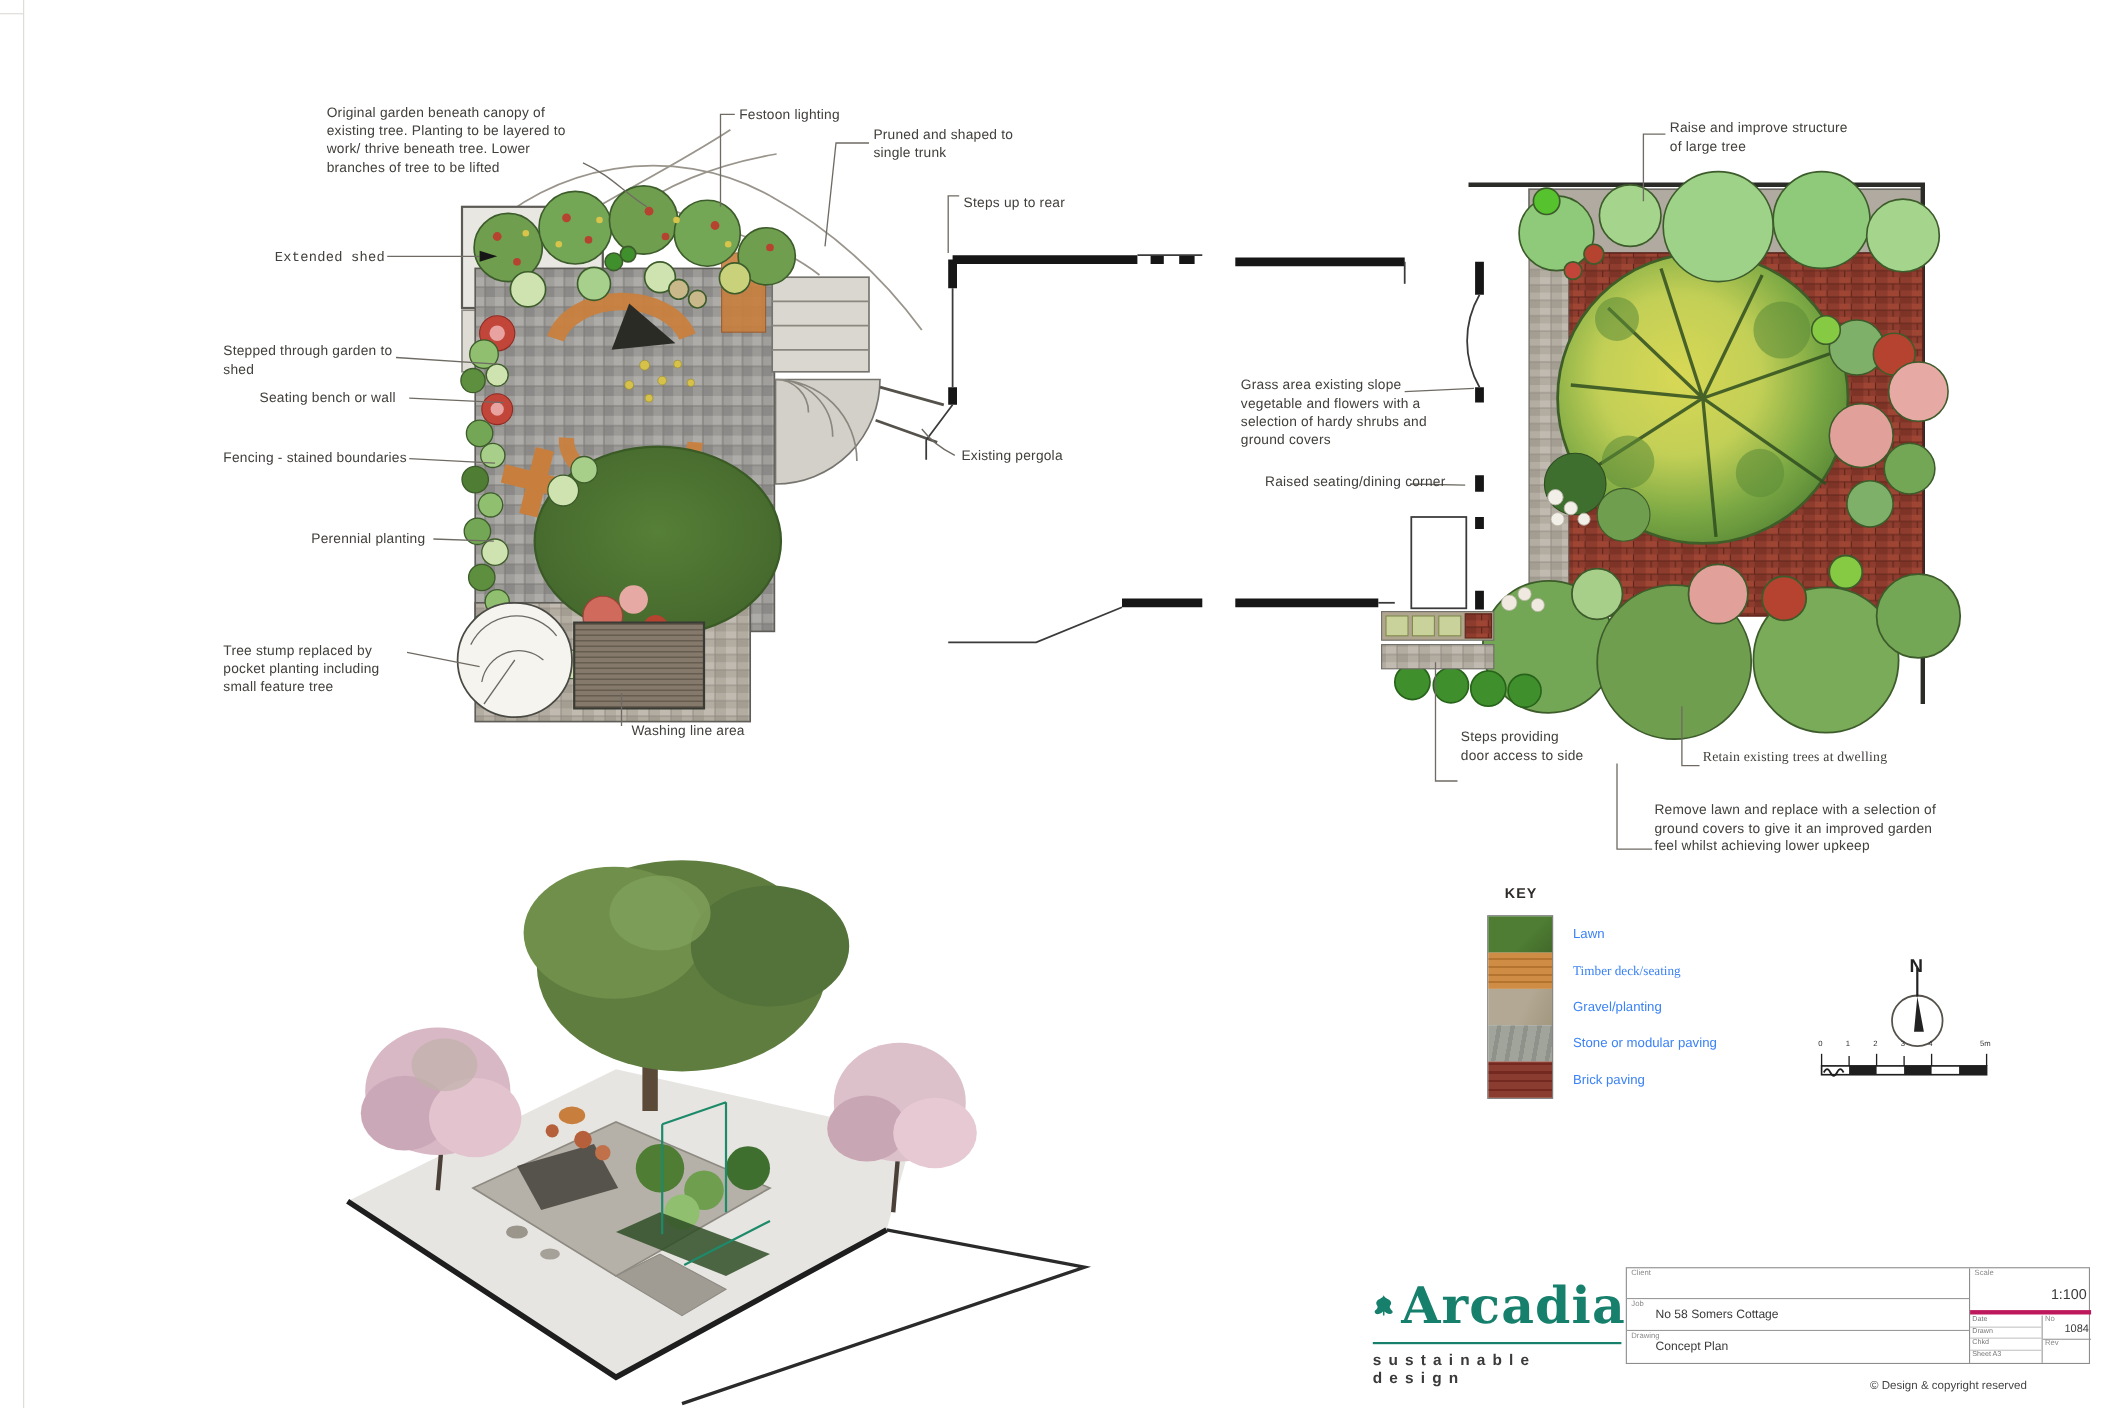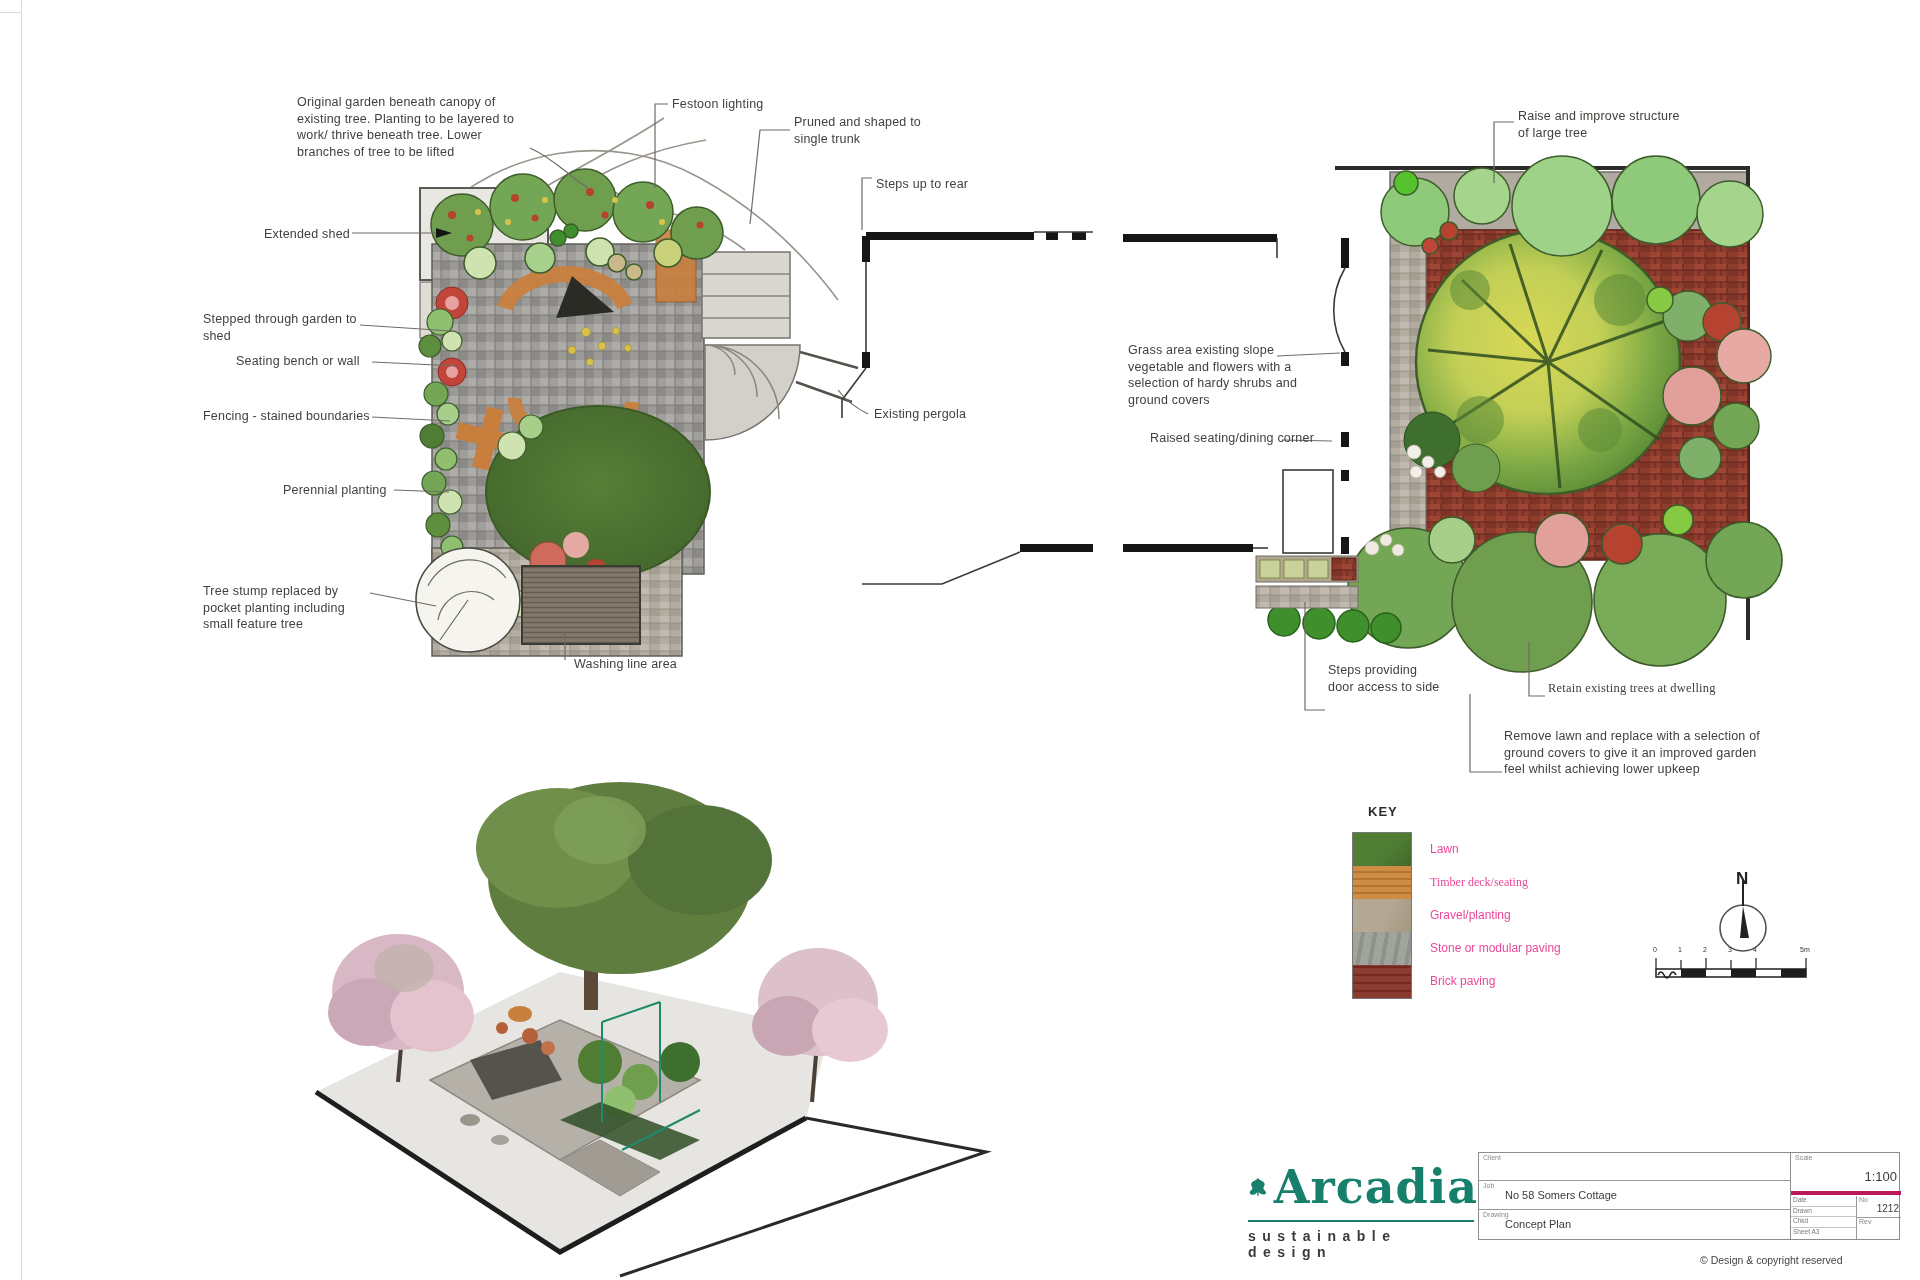--- a/index.html
+++ b/index.html
@@ -9,21 +9,21 @@
   .pageline-v{position:absolute;left:21px;top:0;width:1px;height:1280px;background:#dcdad5;}
   .pageline-h{position:absolute;left:0;top:12px;width:21px;height:1px;background:#dcdad5;}
   svg.draw{position:absolute;left:0;top:0;}
   .ann{position:absolute;font-size:12.5px;line-height:1.32;letter-spacing:.2px;color:#42403c;}
   .ann.r{text-align:right;}
   
   .key{position:absolute;left:1350px;top:804px;}
   .key .t{font-weight:bold;font-size:13px;color:#2e2c29;letter-spacing:1px;margin-left:18px;}
   .key .bar{position:absolute;left:2px;top:28px;width:58px;border:1px solid #777;}
   .key .band{width:58px;height:33px;}
-  .key .lbl{position:absolute;left:80px;width:220px;font-size:12px;color:#ec4899;}
+  .key .lbl{position:absolute;left:80px;width:220px;font-size:12px;color:#3b82f6;}
   
   .tick{position:absolute;font-size:7px;color:#333;}
   
   .logo{position:absolute;left:1248px;top:1158px;width:230px;}
   .logo .name{font-family:"DejaVu Serif","Liberation Serif",serif;font-size:46px;color:#17806d;font-weight:bold;letter-spacing:1px;line-height:1;}
   .logo .rule{height:2px;background:#17806d;margin-top:4px;width:226px;}
   .logo .tag{margin-top:6px;font-size:14px;font-weight:bold;color:#3a3a3a;letter-spacing:6.5px;}
   .logo svg{vertical-align:bottom;margin-right:6px;}
   
   .tb{position:absolute;left:1478px;top:1152px;width:422px;height:88px;border:1.5px solid #8d8d8d;box-sizing:border-box;background:#fff;}
@@ -402,21 +402,21 @@
       <line x1="1756" y1="958" x2="1756" y2="969"></line>
           <line x1="1806" y1="958" x2="1806" y2="969"></line>
     </g>
   </g>
 </svg>
 
 <div class="ann" style="left:297px;top:94px;width:238px;">Original garden beneath canopy of existing tree. Planting to be layered to work/ thrive beneath tree. Lower branches of tree to be lifted</div>
 <div class="ann" style="left:672px;top:96px;width:130px;">Festoon lighting</div>
 <div class="ann" style="left:794px;top:114px;width:150px;">Pruned and shaped to single trunk</div>
 <div class="ann" style="left:876px;top:164px;width:120px;margin-top:12px;">Steps up to rear</div>
-<div class="ann r" style="left:238px;top:226px;width:112px;">Extended shed</div>
+<div class="ann r" style="left:238px;top:226px;width:112px;font-family:Liberation Mono, monospace;">Extended shed</div>
 <div class="ann" style="left:203px;top:311px;width:165px;">Stepped through garden to shed</div>
 <div class="ann" style="left:236px;top:353px;width:150px;">Seating bench or wall</div>
 <div class="ann" style="left:203px;top:408px;width:180px;">Fencing - stained boundaries</div>
 <div class="ann" style="left:283px;top:482px;width:130px;">Perennial planting</div>
 <div class="ann" style="left:203px;top:583px;width:172px;">Tree stump replaced by pocket planting including small feature tree</div>
 <div class="ann" style="left:574px;top:656px;width:130px;">Washing line area</div>
 <div class="ann" style="left:874px;top:406px;width:140px;">Existing pergola</div>
 <div class="ann" style="left:1518px;top:108px;width:165px;">Raise and improve structure of large tree</div>
 <div class="ann" style="left:1128px;top:342px;width:205px;">Grass area existing slope vegetable and flowers with a selection of hardy shrubs and ground covers</div>
 <div class="ann" style="left:1150px;top:430px;width:190px;">Raised seating/dining corner</div>
@@ -479,21 +479,21 @@
       <div class="scaleval">1:100</div>
     </div>
     <div class="meta">
       <div class="mrow"><span>Date</span> <span></span></div>
       <div class="mrow"><span>Drawn</span> <span></span></div>
       <div class="mrow"><span>Chkd</span> <span></span></div>
       <div class="mrow"><span>Sheet</span> <span>A3</span></div>
     </div>
     <div class="no">
       <span class="fl">No</span>
-      <div class="nv">1212</div>
+      <div class="nv">1084</div>
     </div>
     <div class="rev">
       <span class="fl">Rev</span>
       <div class="nv"></div>
     </div>
   </div>
 </div>
 
 <div class="footer-l">Arcadia sustainable design</div>
 <div class="footer-r">© Design &amp; copyright reserved</div>

